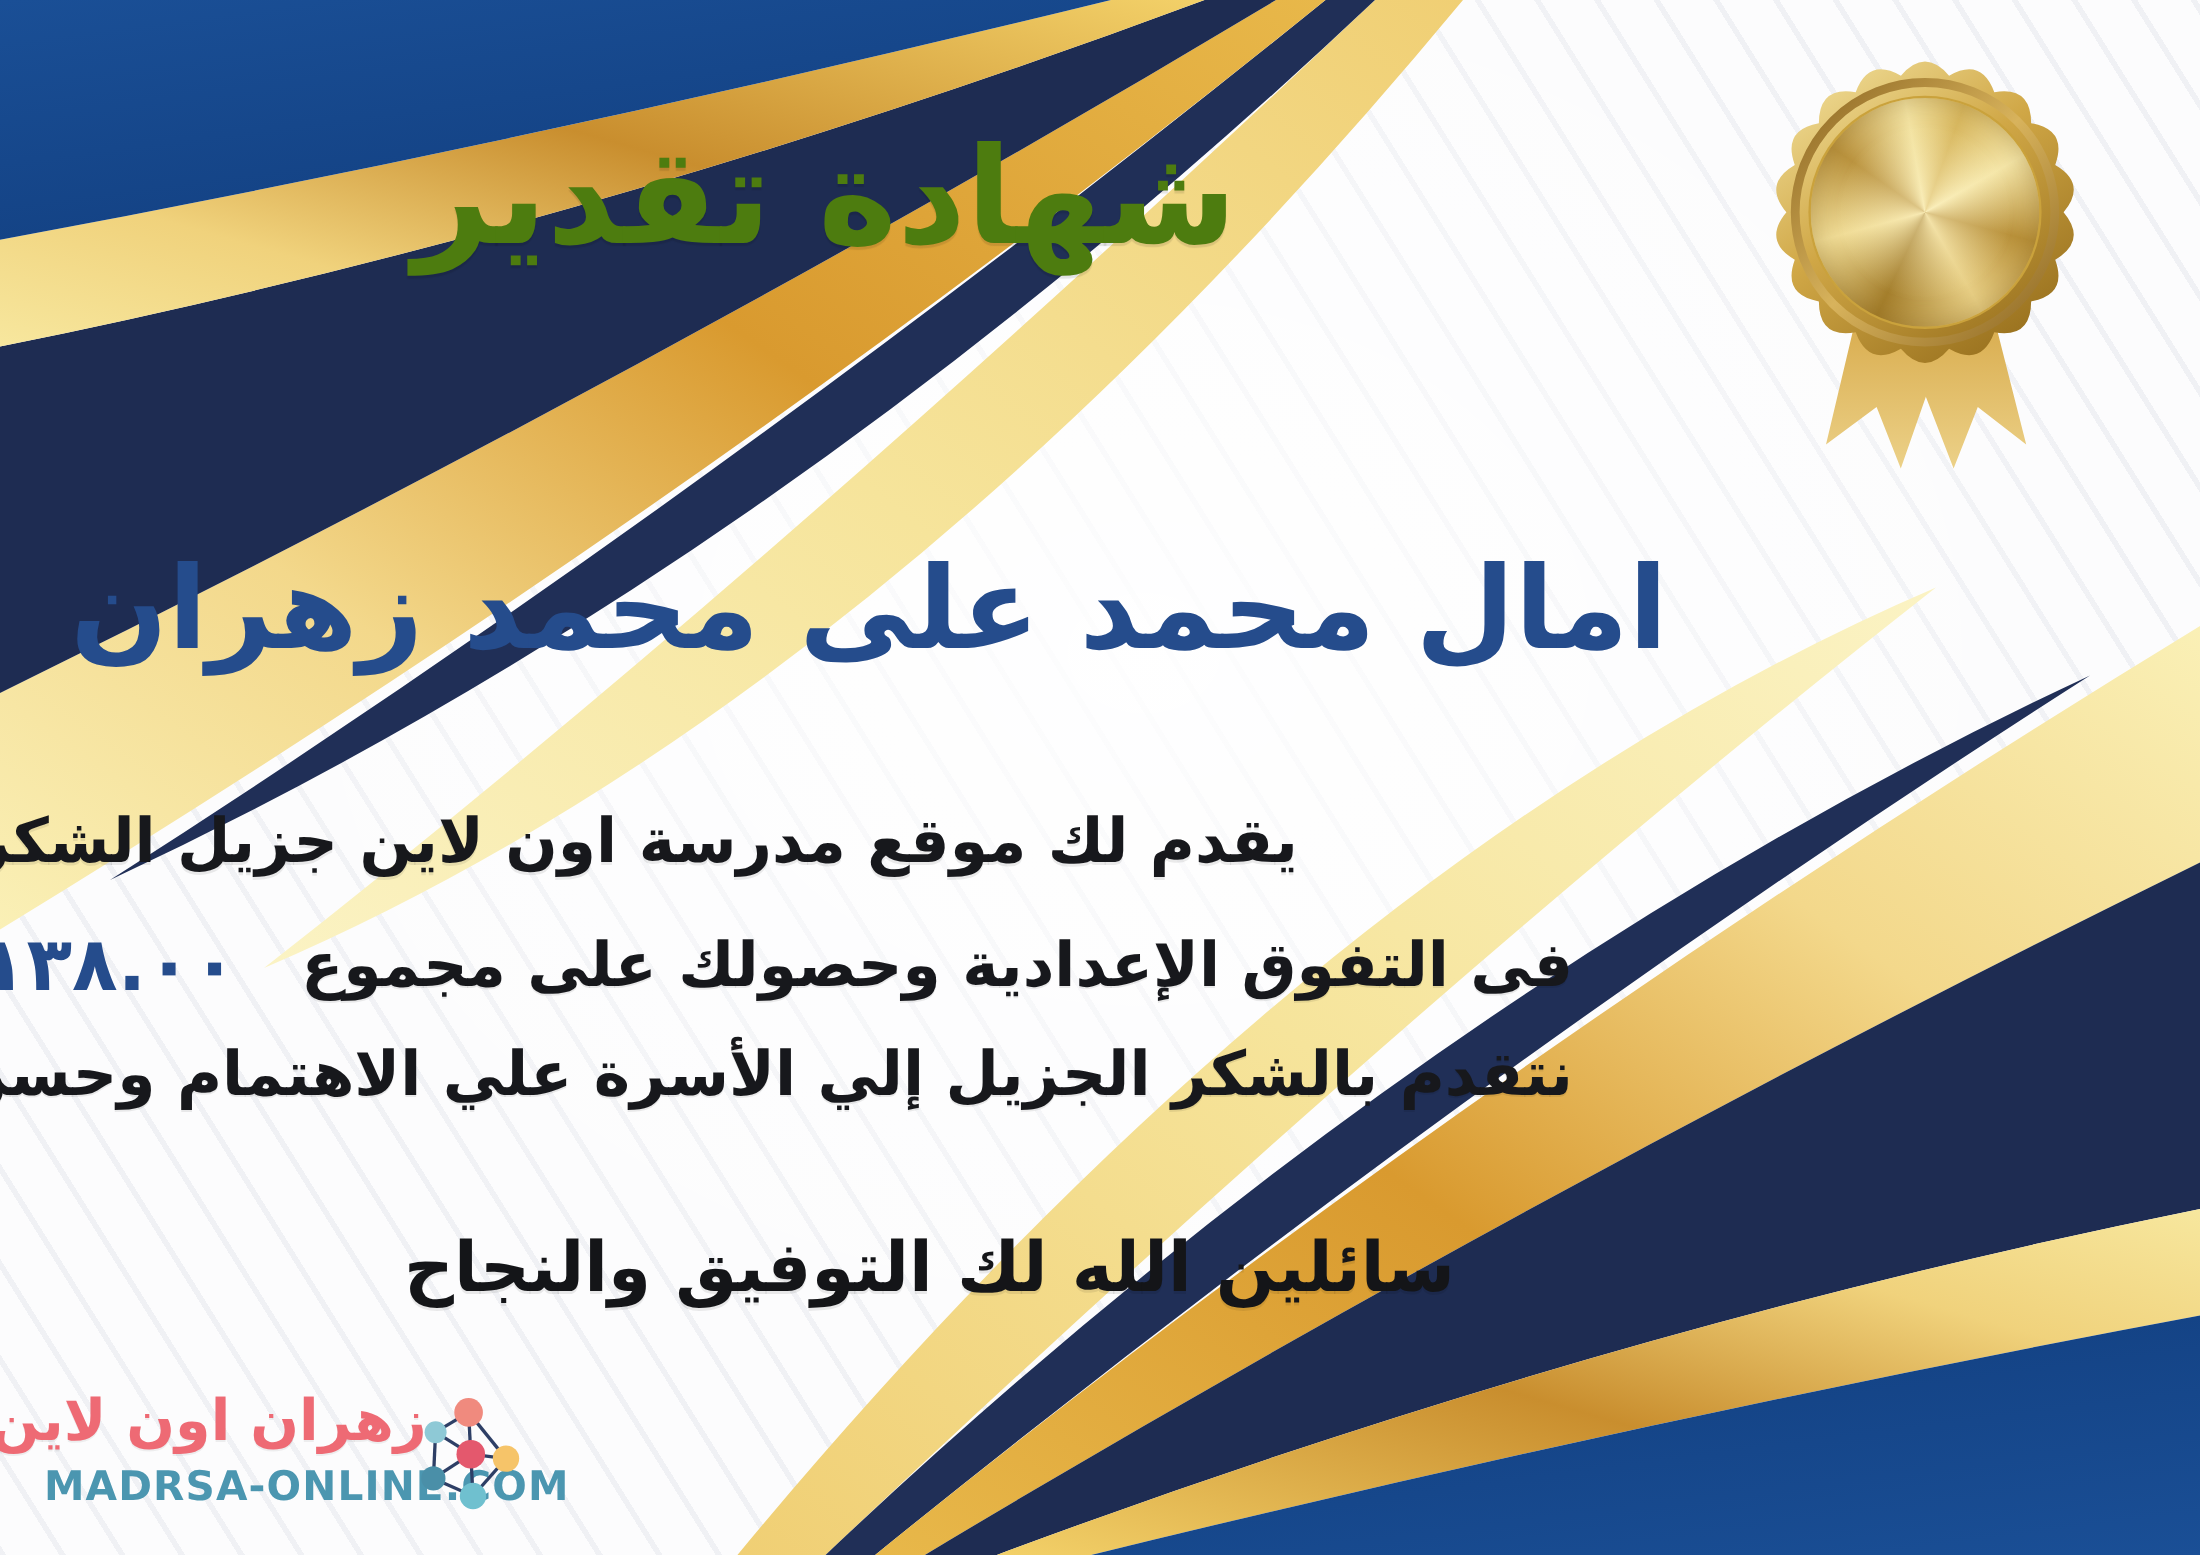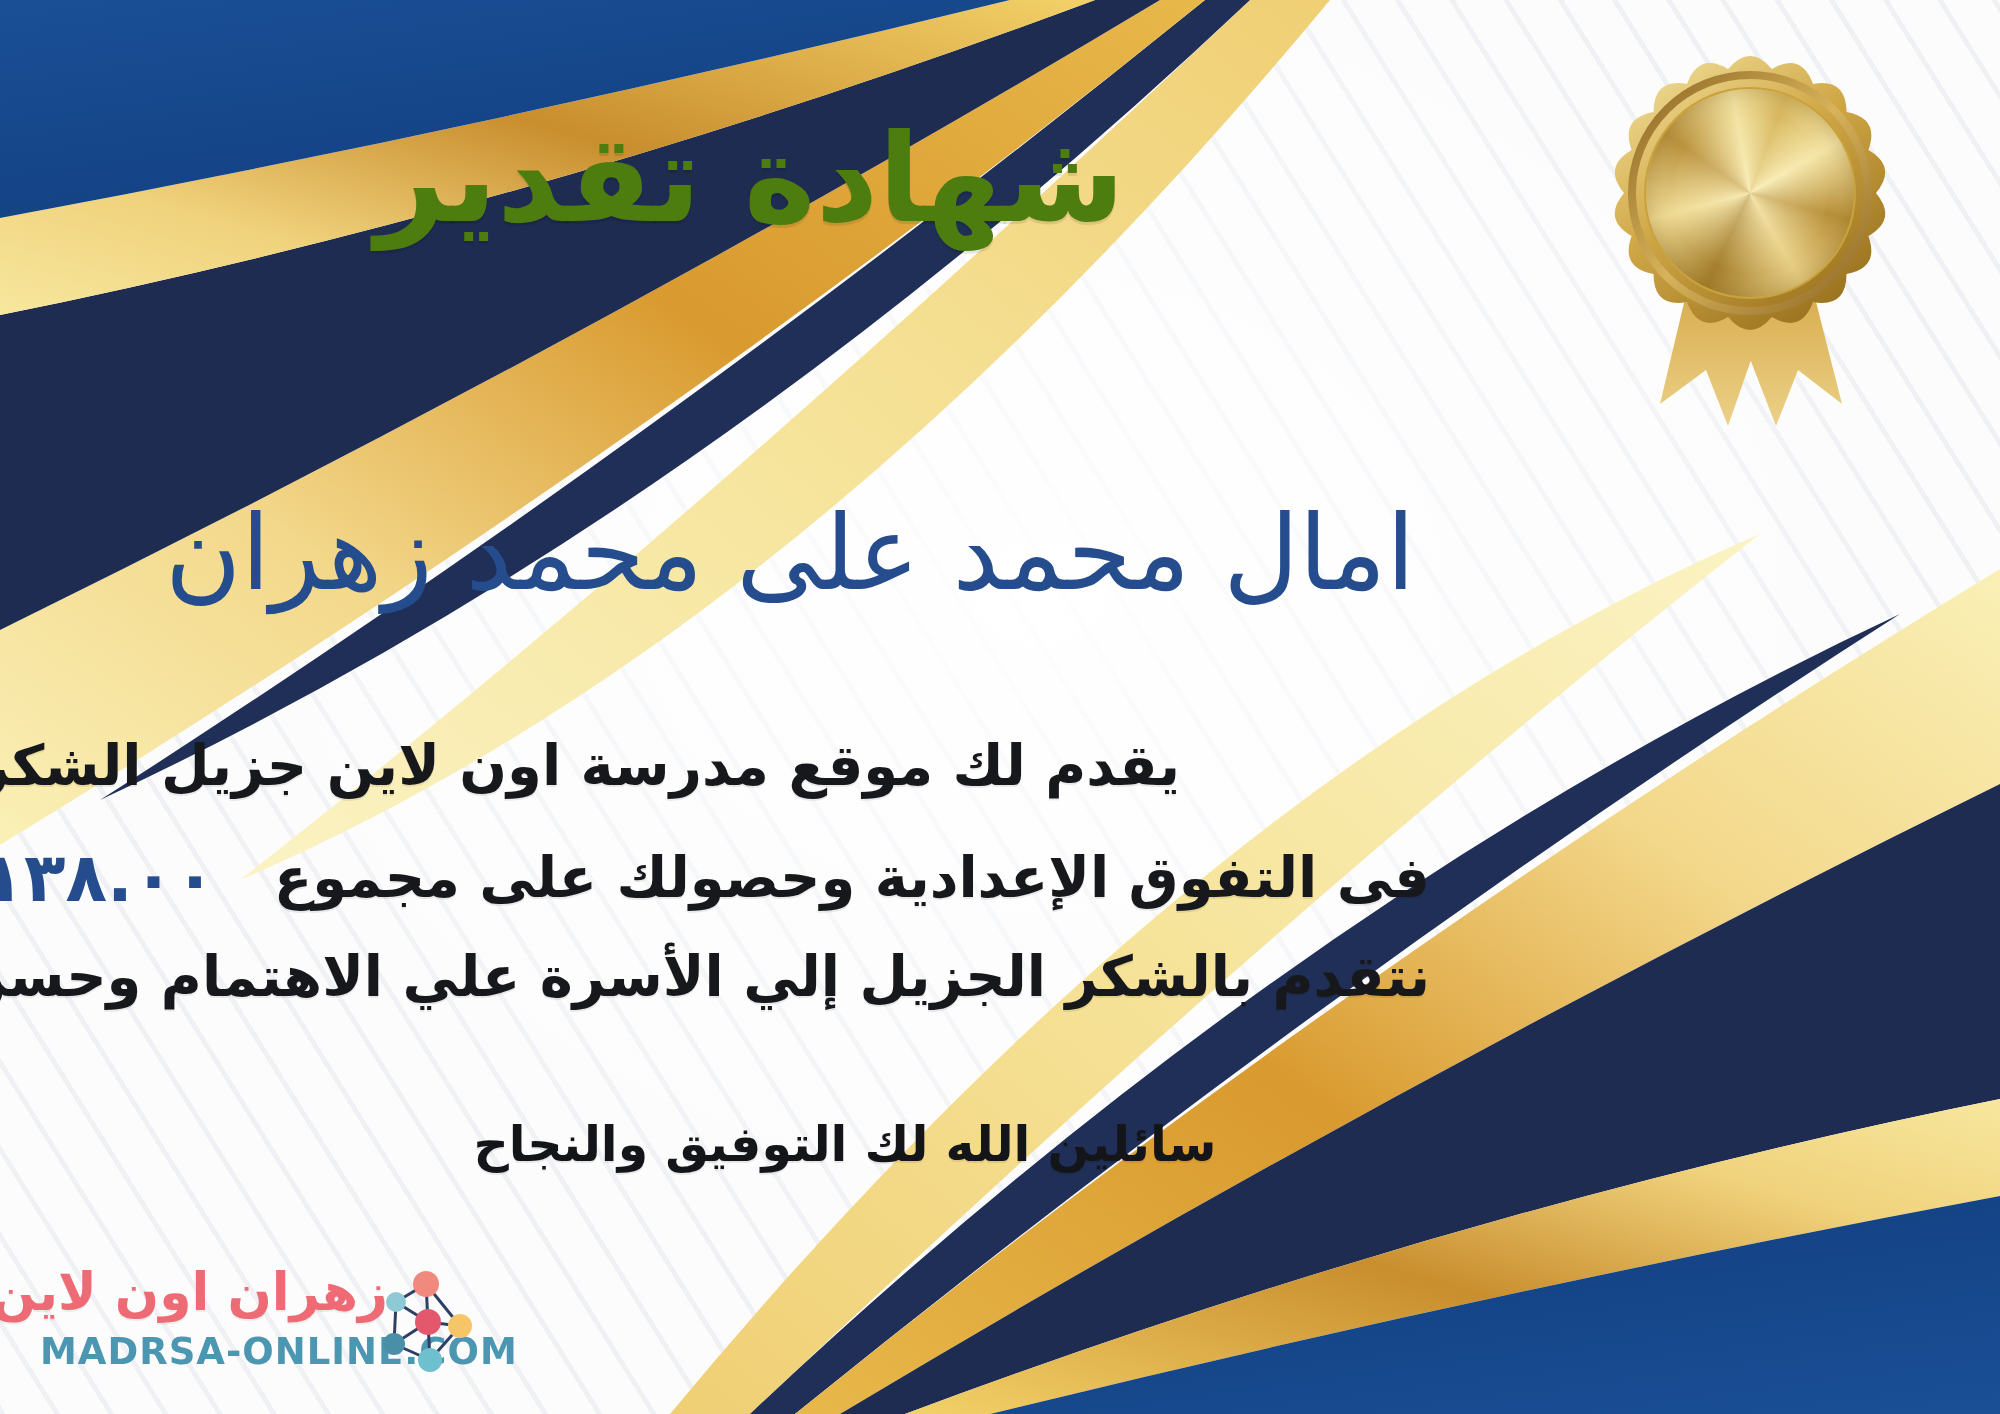--- a/index.html
+++ b/index.html
@@ -22,36 +22,36 @@
 
   
   .row{position:absolute;text-align:center;direction:rtl;white-space:nowrap;}
   .title{
     left:0;top:108px;width:1500px;
     font-size:122px;font-weight:700;color:#4d7c0f;
     text-shadow:0 3px 1px rgba(0,0,0,.10);
   }
   .name{
     left:0;top:492px;width:1580px;
-    font-size:104px;font-weight:400;color:#254c8c;
+    font-size:104px;font-weight:700;color:#254c8c;
   }
   .body-line{
     font-size:56px;font-weight:600;color:#17181c;
     text-shadow:0 2px 0 rgba(0,0,0,.08);
   }
   .line1{left:0;top:733px;width:1180px;}
   .line2{left:0;top:838px;width:1430px;}
   .line3{left:0;top:944px;width:1430px;}
   .score{
     color:#254c8c;font-weight:700;font-size:68px;
     margin:0 58px;vertical-align:-4px;text-shadow:none;
   }
   .closing{
     left:0;top:1116px;width:1690px;
-    font-size:49px;font-weight:600;color:#141518;
+    font-size:63px;font-weight:600;color:#141518;
     text-shadow:0 2px 0 rgba(0,0,0,.08);
   }
 
   
   .medal{position:absolute;left:1610px;top:48px;width:280px;height:385px;}
   .medal-disc{
     position:absolute;left:36px;top:41px;width:208px;height:208px;border-radius:50%;
     background:
       radial-gradient(circle at 50% 50%, rgba(255,246,205,.55) 0%, rgba(255,246,205,0) 55%),
       conic-gradient(from 20deg,

